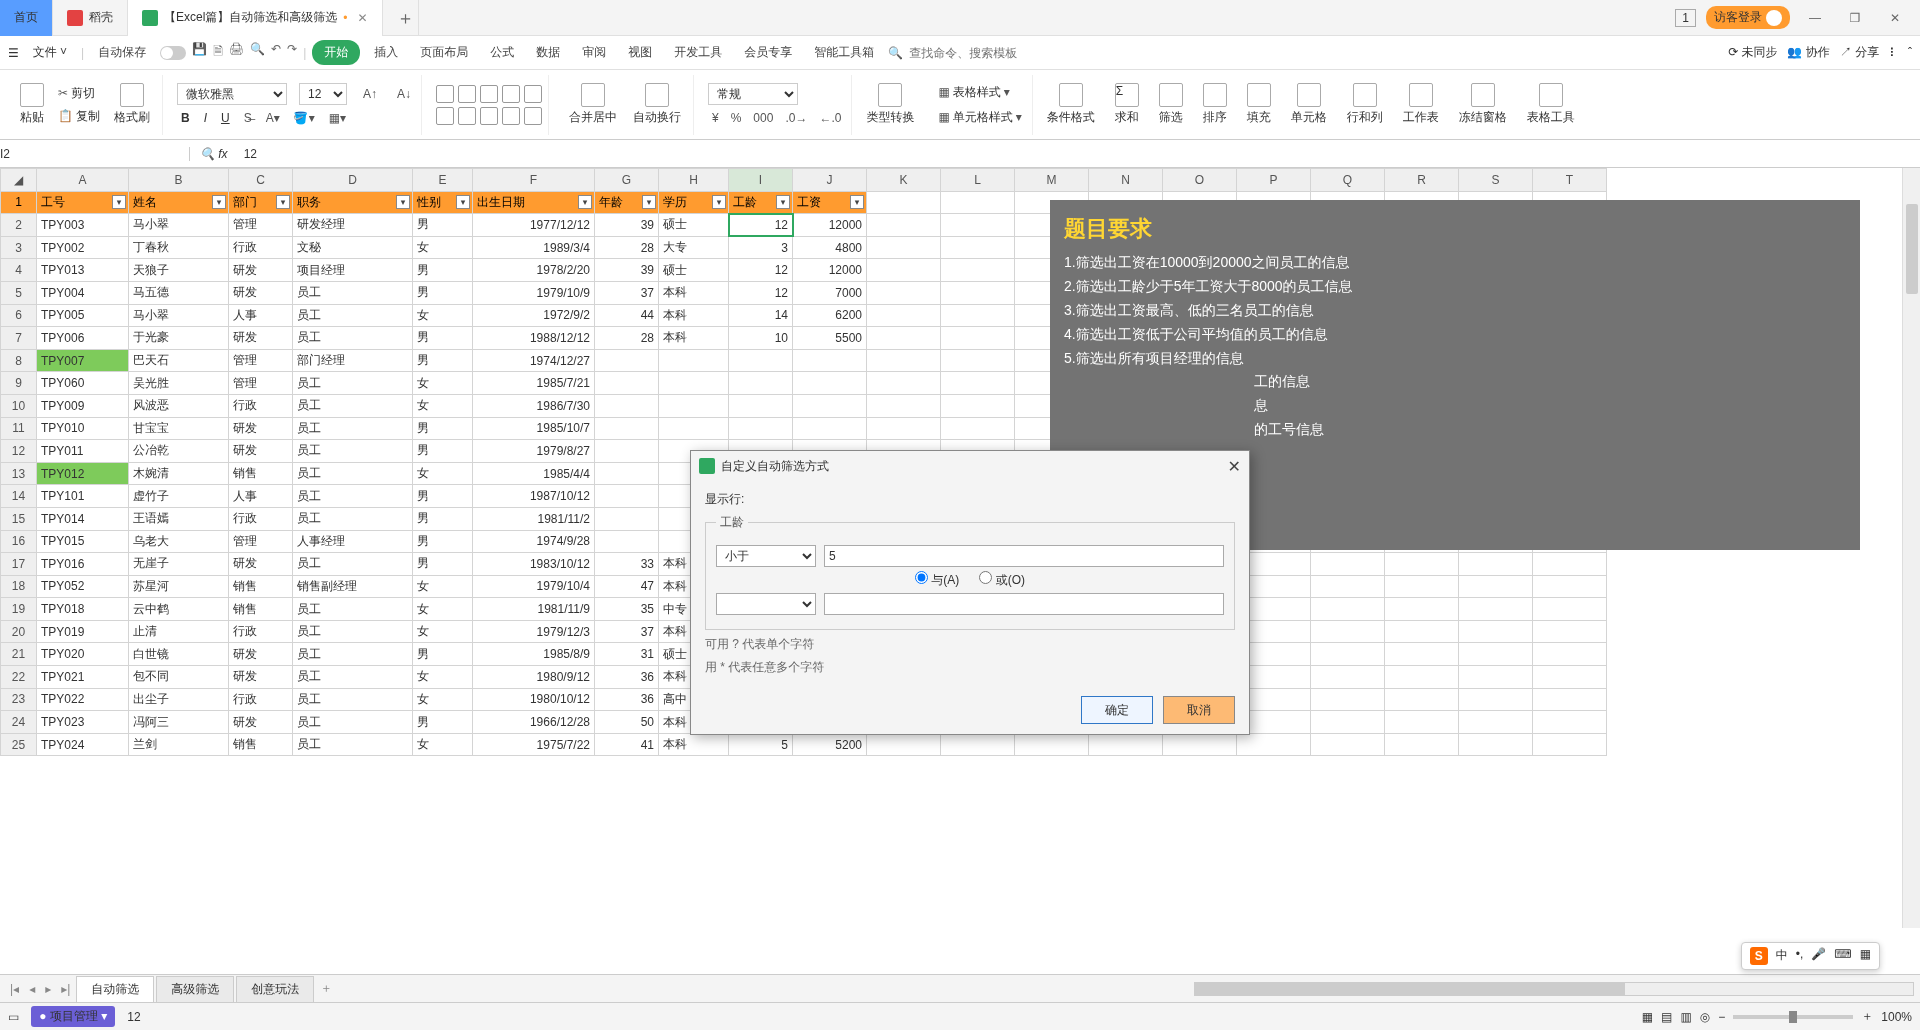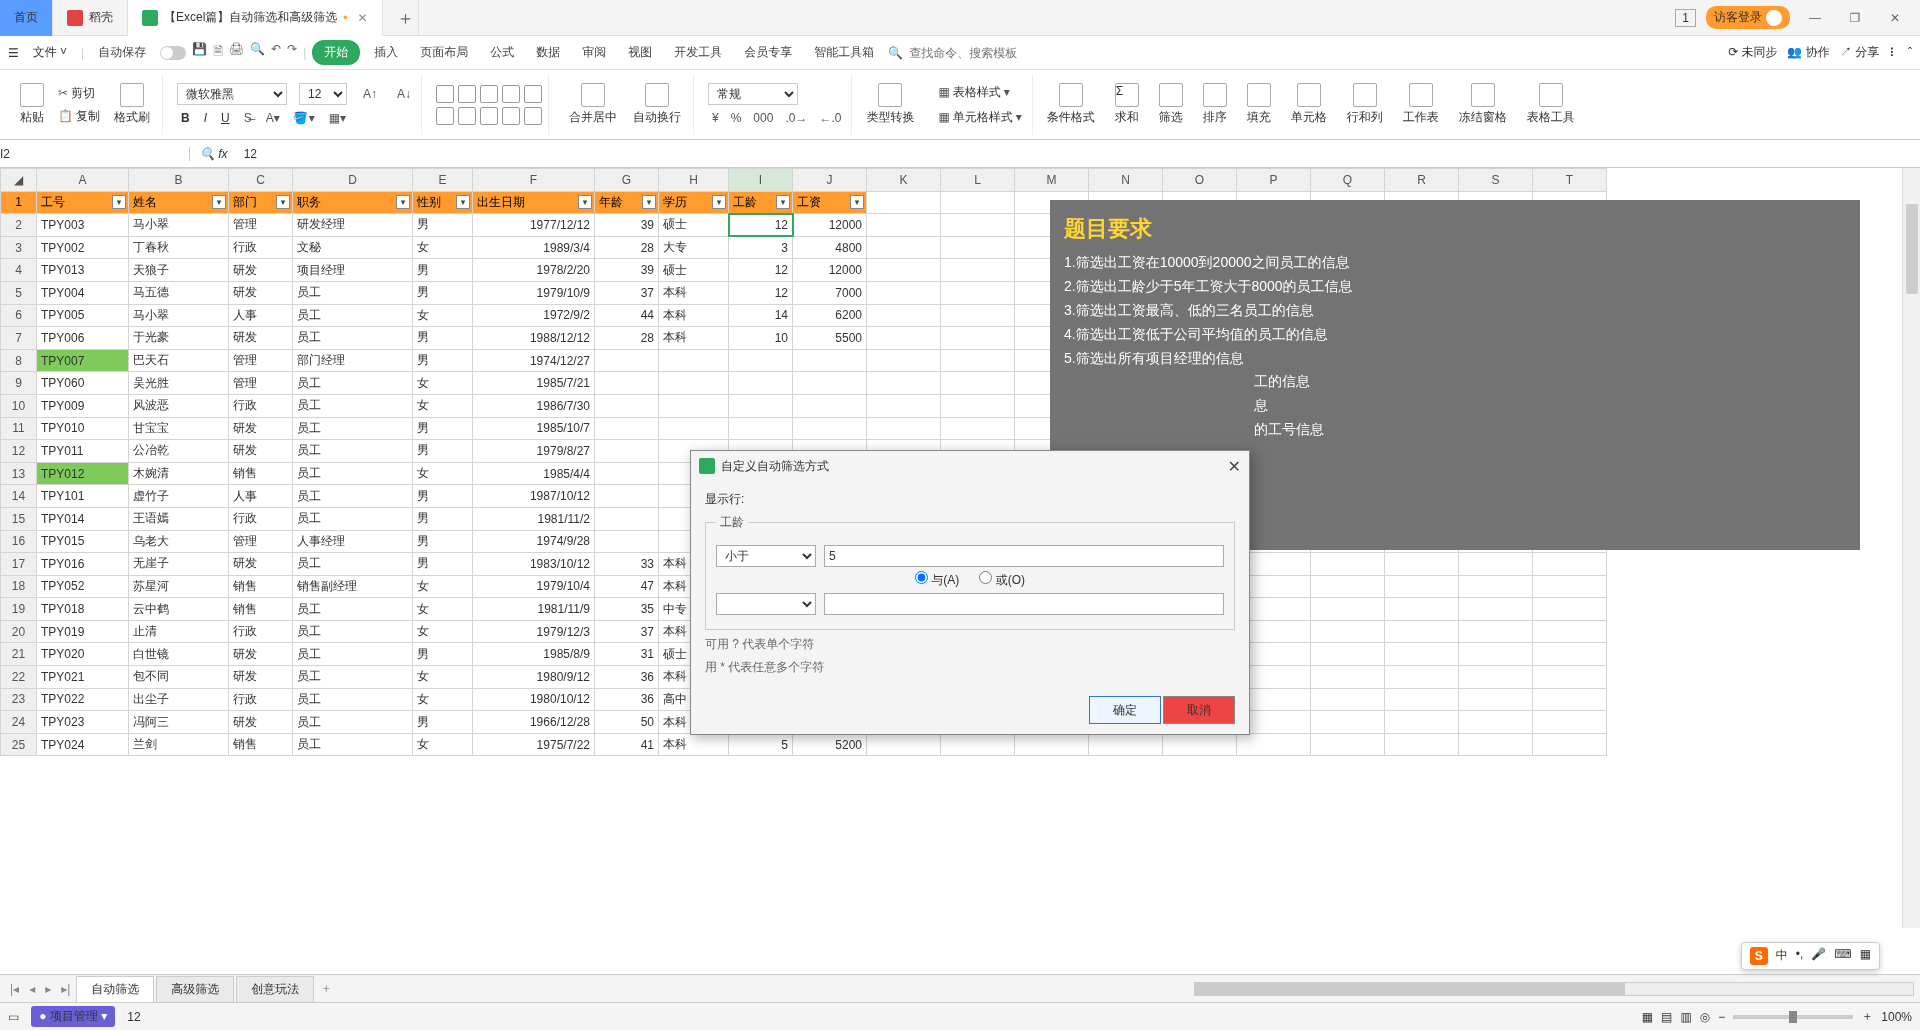--- a/index.html
+++ b/index.html
@@ -62,22 +62,22 @@
 .dialog{position:absolute;left:690px;top:450px;width:560px;background:#f4f4f4;border:1px solid #888;box-shadow:3px 3px 12px rgba(0,0,0,0.3);z-index:100}
 .dialog .dtitle{height:30px;display:flex;align-items:center;padding:0 8px;background:#f4f4f4;gap:6px}
 .dialog .dtitle .dico{width:16px;height:16px;background:#2fa860;border-radius:2px}
 .dialog .dclose{margin-left:auto;font-size:16px;color:#444}
 .dialog .dbody{padding:10px 14px}
 .dialog fieldset{border:1px solid #ccc;padding:10px;margin-top:6px}
 .dialog legend{padding:0 4px;color:#555}
 .dialog .row{display:flex;align-items:center;gap:8px;margin:4px 0}
 .dialog select,.dialog input.dt{border:1px solid #aaa;height:22px;padding:0 4px;background:#fff}
 .dialog .hint{color:#666;margin-top:6px}
-.dialog .dbtns{display:flex;justify-content:flex-end;gap:2px;padding:10px 14px}
-.dialog .dbtns button{width:72px;height:28px;border:1px solid #888;background:#ef4444}
+.dialog .dbtns{display:flex;justify-content:flex-end;gap:10px;padding:10px 14px}
+.dialog .dbtns button{width:72px;height:28px;border:1px solid #888;background:#fdba74}
 .dialog .dbtns button.primary{border:1px solid #2f77c7;background:#eef5ff}
 
 .sheettabs{position:absolute;bottom:28px;left:0;right:0;height:28px;border-top:1px solid #ccc;display:flex;align-items:center;background:#f4f4f4;padding:0 6px;gap:2px}
 .sheettabs .nav{color:#888;padding:0 4px}
 .sheettabs .stab{padding:4px 14px;border:1px solid #ccc;border-bottom:none;background:#eaeaea}
 .sheettabs .stab.active{background:#fff}
 .sheettabs .scroll{margin-left:auto;width:720px;height:14px;background:#eee;border:1px solid #ccc;position:relative}
 .sheettabs .scroll .thumb{position:absolute;left:0;top:0;width:430px;height:100%;background:#ccc}
 
 .status{position:absolute;bottom:0;left:0;right:0;height:28px;border-top:1px solid #ccc;display:flex;align-items:center;padding:0 8px;gap:12px;background:#f4f4f4;color:#555}

